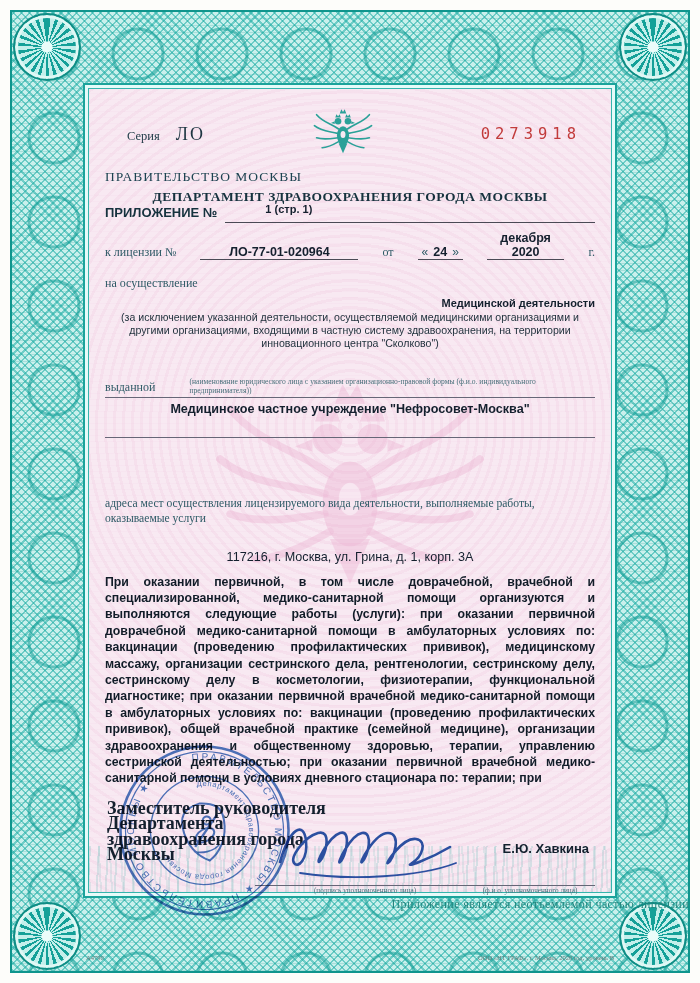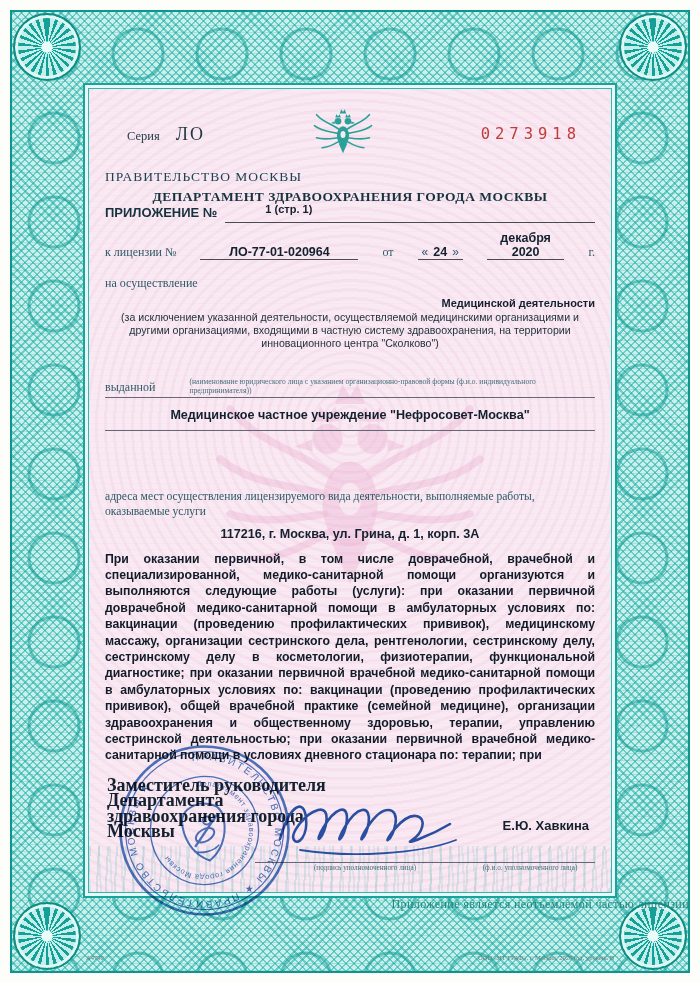--- a/index.html
+++ b/index.html
@@ -70,26 +70,26 @@
   .intro{font-size:12px;color:#2e5a66;margin-top:16px;}
   .activity-title{text-align:right;font-family:"Liberation Sans", sans-serif;font-weight:bold;
     font-size:11px;color:#14202e;margin-top:6px;}
   .activity-note{text-align:center;font-family:"Liberation Sans", sans-serif;font-size:10.6px;
     line-height:13.2px;color:#1d2f3a;margin:2px auto 0;width:478px;}
 
   .issued-row{display:flex;align-items:flex-end;gap:6px;margin-top:26px;border-bottom:1.2px solid #667;padding-bottom:2px;}
   .issued-label{font-size:12px;color:#2e5a66;white-space:nowrap;}
   .issued-caption{font-size:7.6px;color:#49707b;line-height:9px;margin-left:28px;}
 
-  .org-line{margin-top:10px;text-align:center;font-family:"Liberation Sans", sans-serif;font-weight:bold;
-    font-size:12.6px;color:#14202e;border-bottom:1.2px solid #667;padding-bottom:8px;}
+  .org-line{margin-top:4px;text-align:center;font-family:"Liberation Sans", sans-serif;font-weight:bold;
+    font-size:12.6px;color:#14202e;border-bottom:1.2px solid #667;padding-bottom:21px;}
 
   .addresses-label{margin-top:58px;font-size:11.6px;color:#2e5a66;line-height:15px;}
-  .address-value{margin-top:8px;text-align:center;font-family:"Liberation Sans", sans-serif;
-    font-weight:bold;font-size:12.6px;color:#14202e;}
+  .address-value{margin-top:24px;text-align:center;font-family:"Liberation Sans", sans-serif;
+    font-weight:normal;font-size:12.6px;color:#14202e;}
 
   .works{margin-top:10px;font-family:"Liberation Sans", sans-serif;font-weight:bold;font-size:12.3px;
     line-height:16.4px;color:#111c28;text-align:justify;}
 
   
   .sign-area{position:relative;margin-top:14px;height:108px;}
   .signer-title{position:absolute;left:2px;top:0;font-family:Liberation Serif, serif;
     font-weight:bold;font-size:18px;line-height:15.5px;color:#14202e;}
   .signature-svg{position:absolute;left:165px;top:6px;z-index:3;}
   .signer-name{position:absolute;right:6px;top:40px;font-family:"Liberation Sans", sans-serif;

